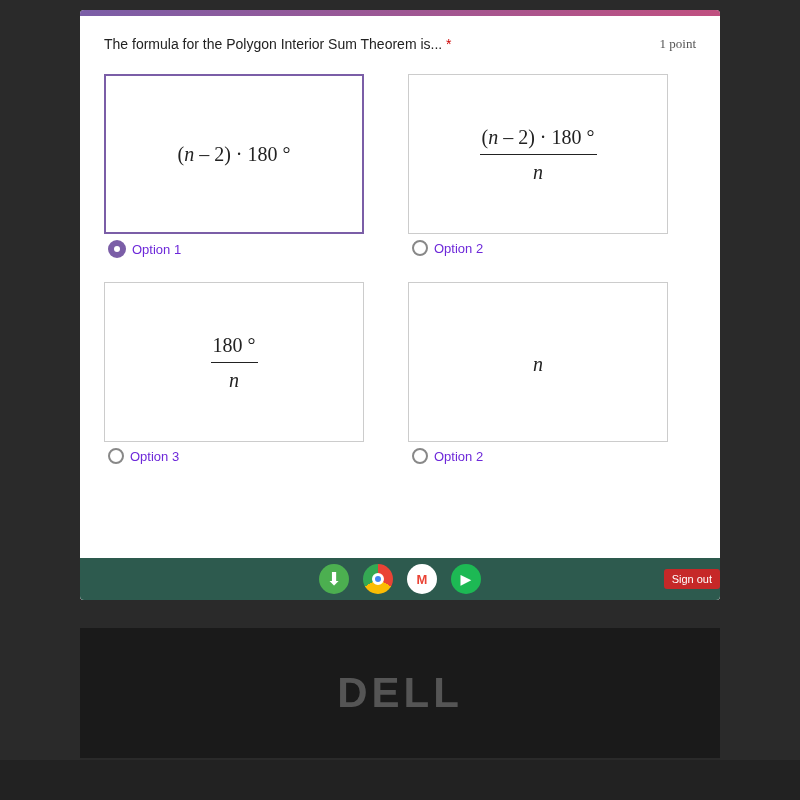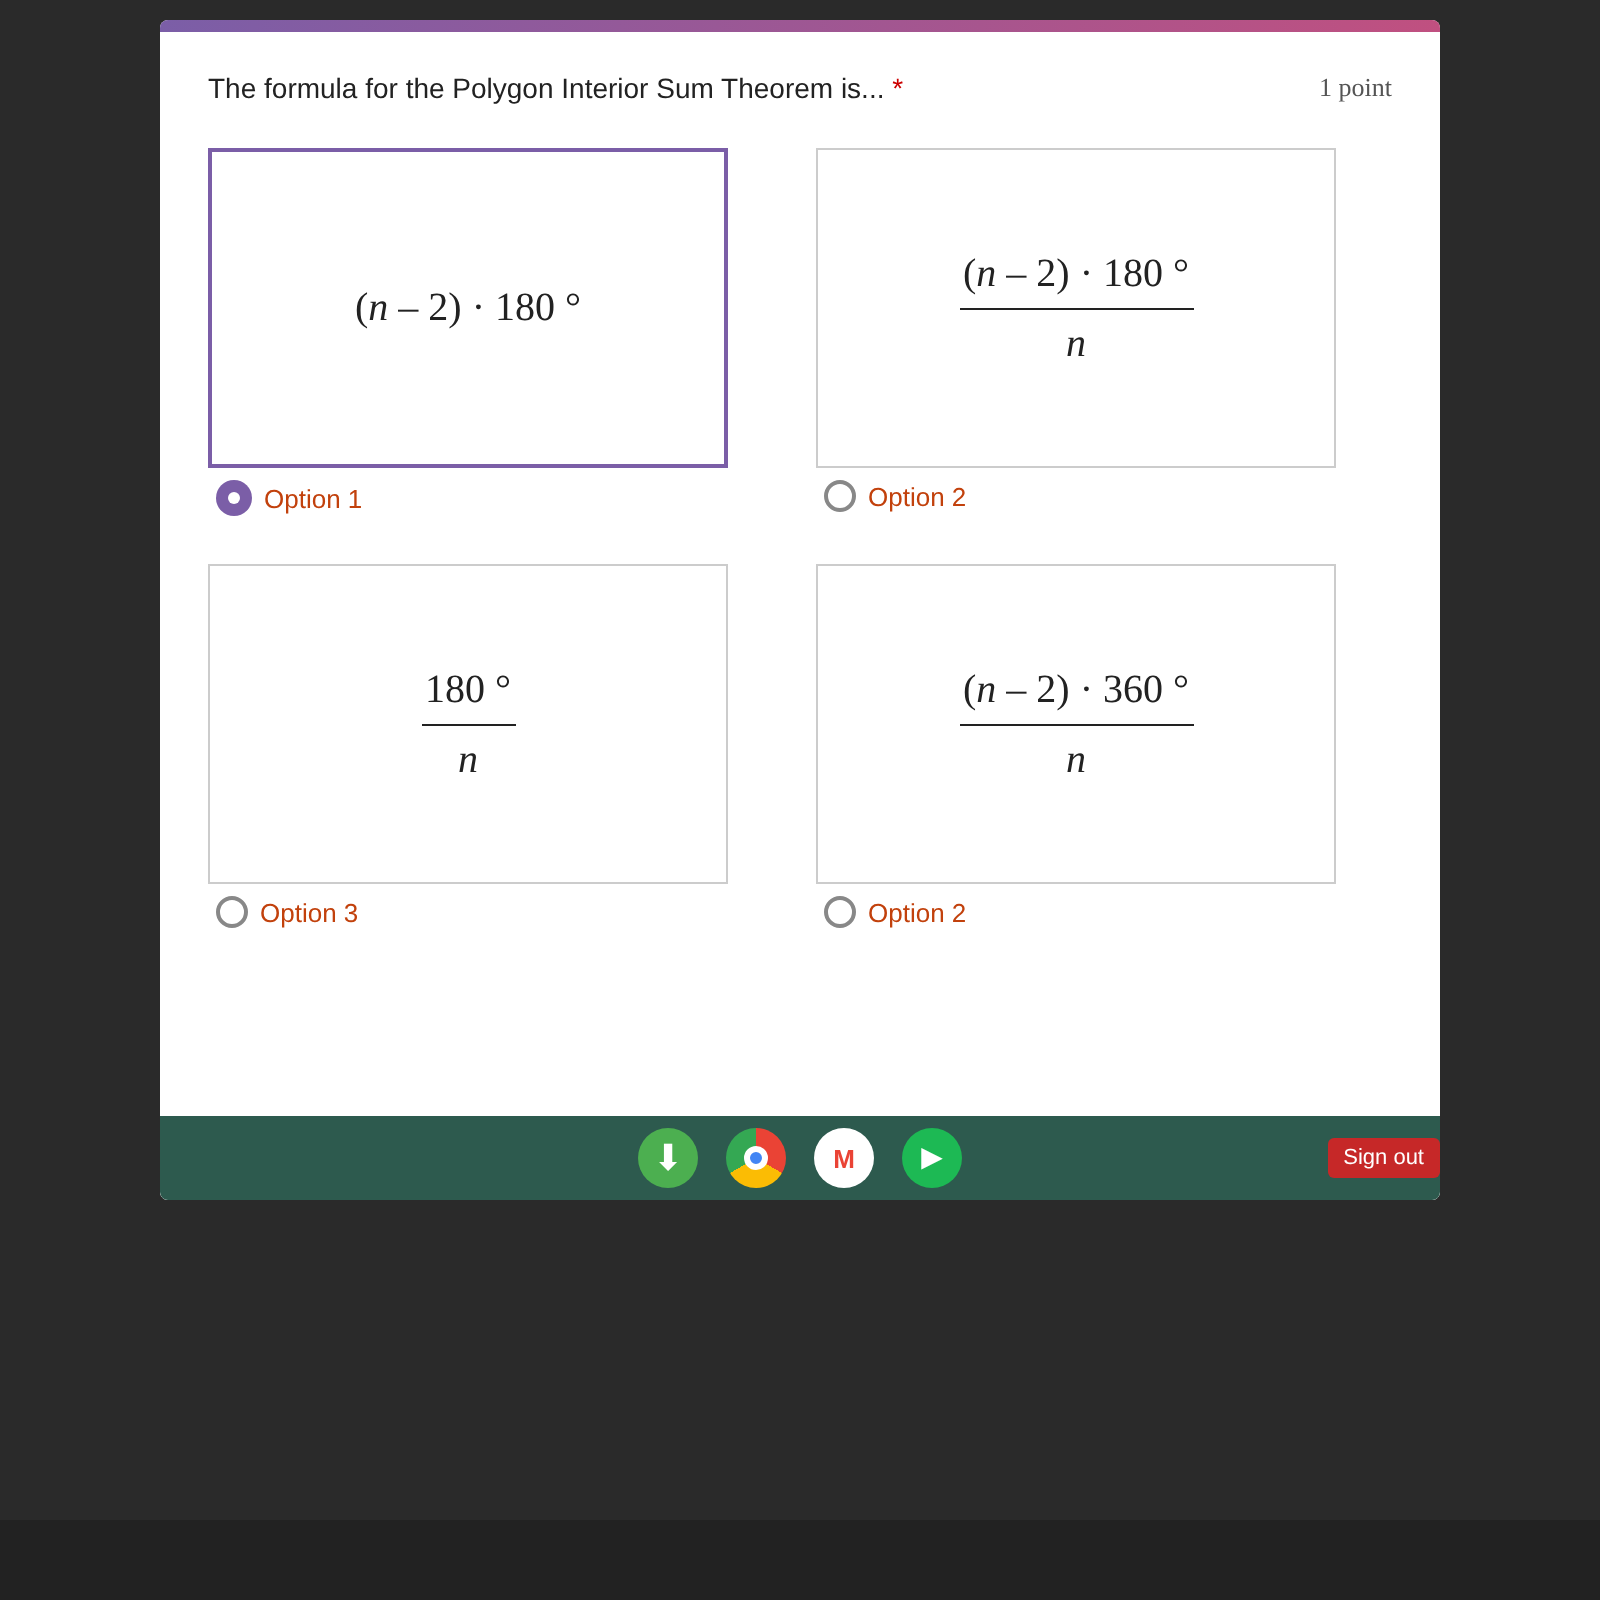--- a/index.html
+++ b/index.html
@@ -164,21 +164,21 @@
     .cursor-icon::after {
       content: '';
       width: 6px;
       height: 6px;
       border-radius: 50%;
       background: #fff;
     }
 
     .option-label-text {
       font-size: 13px;
-      color: #c2410c;
+      color: #6d28d9;
       font-family: Arial, sans-serif;
     }
 
     
     .taskbar {
       position: absolute;
       bottom: 0;
       left: 80px;
       width: 640px;
       height: 42px;
@@ -328,21 +328,20 @@
           <div class="option-label-row">
             <div class="radio-circle"></div>
             <span class="option-label-text">Option 3</span>
           </div>
         </div>
 
         <div class="option-cell">
           <div class="option-box">
             <div class="option-formula">
               <div class="fraction">
-                <div class="numerator">(<span style="font-style:italic">n</span> – 2) · 360 °</div>
                 <div class="denominator" style="font-style:italic">n</div>
               </div>
             </div>
           </div>
           <div class="option-label-row">
             <div class="radio-circle"></div>
             <span class="option-label-text">Option 2</span>
           </div>
         </div>
 
@@ -359,16 +358,19 @@
 
       <div class="taskbar-icon gmail" style="width:30px;height:30px;border-radius:50%;background:#fff;display:flex;align-items:center;justify-content:center;font-size:13px;font-weight:bold;color:#ea4335;font-family:Arial;">M</div>
 
       <div class="taskbar-icon play" style="width:30px;height:30px;border-radius:50%;background:#1db954;display:flex;align-items:center;justify-content:center;color:#fff;font-size:14px;">▶</div>
 
       <div class="sign-out-btn">Sign out</div>
     </div>
 
   </div>
 
+  <div class="dell-area">
+    <div class="dell-logo">DELL</div>
+  </div>
 
   <div class="keyboard-area" style="top:760px;height:40px;background:#222;"></div>
 
 </div>
 
 </body></html>

